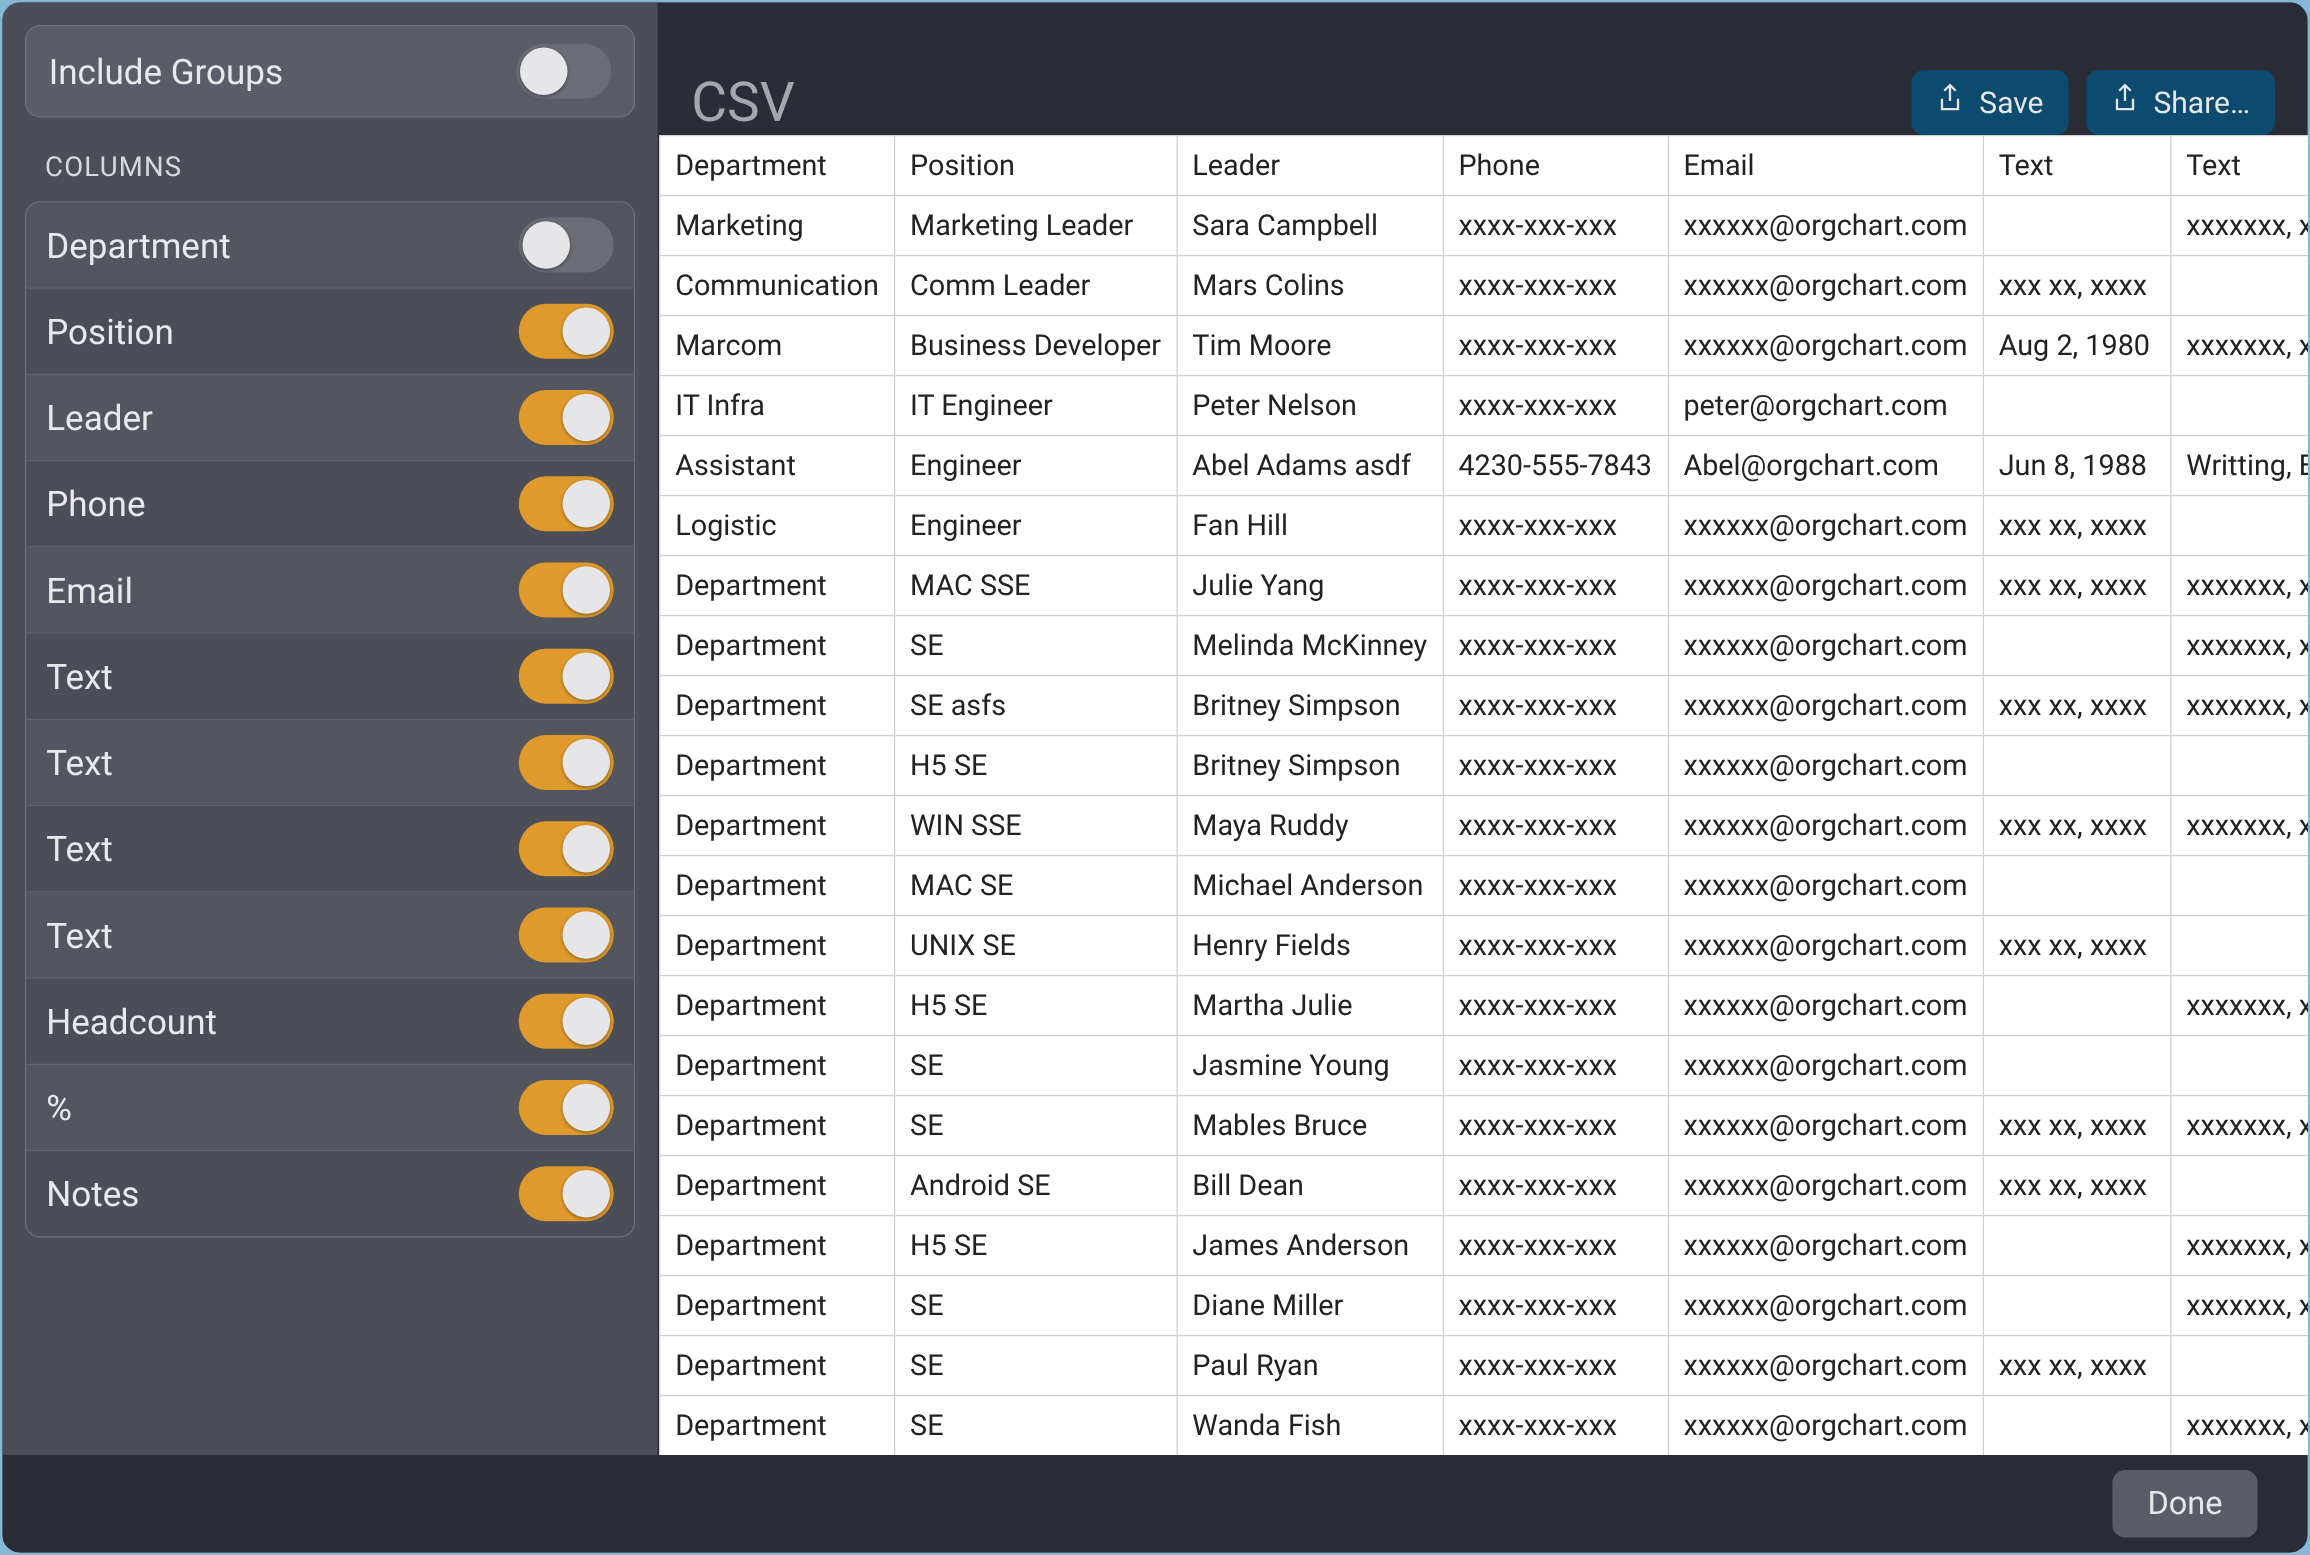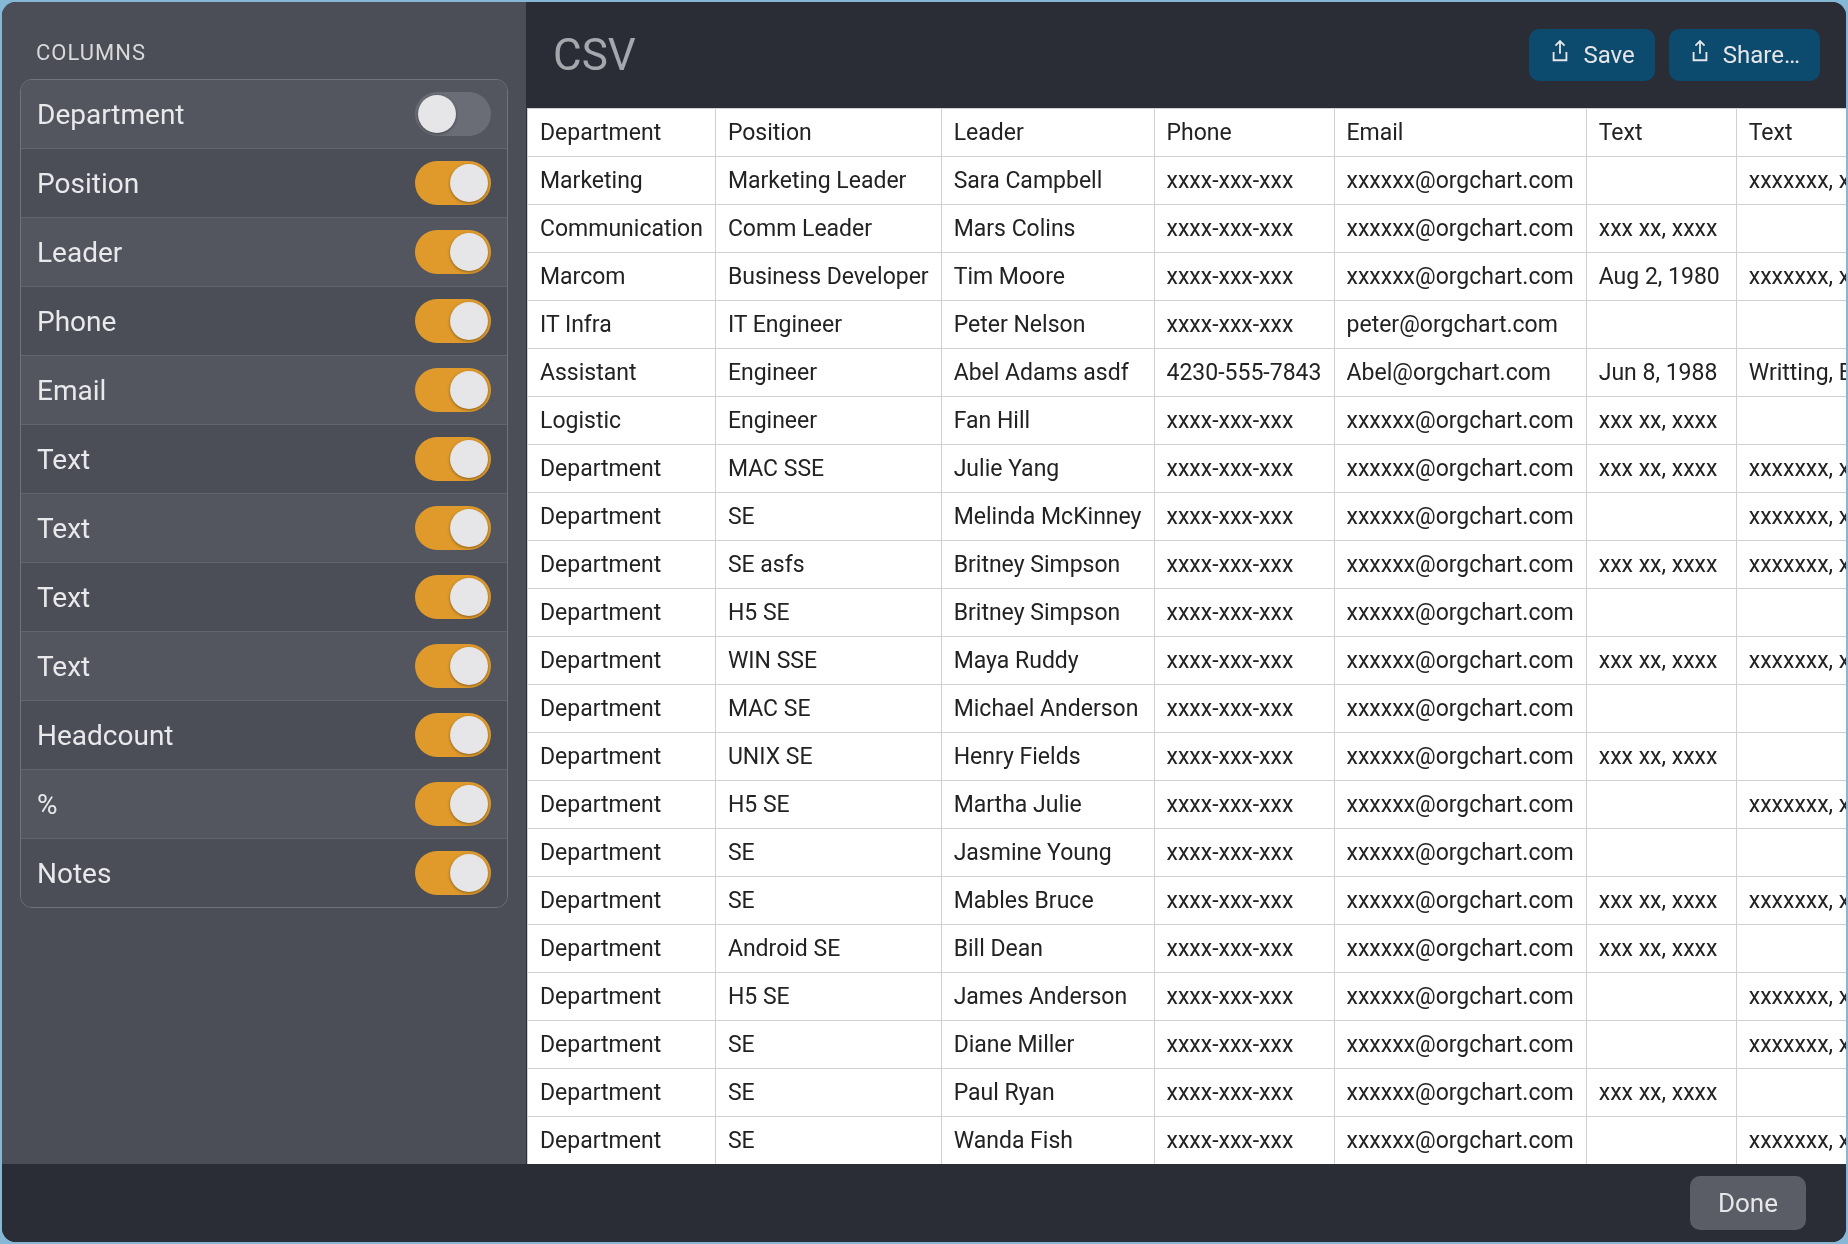--- a/index.html
+++ b/index.html
@@ -99,21 +99,21 @@
   .content {
     flex: 1;
     display: flex;
     flex-direction: column;
     min-width: 0;
   }
   .topbar {
     height: 106px;
     background: #2a2c36;
     display: flex;
-    align-items: center;
+    align-items: flex-end;
     padding: 0 26px;
     gap: 14px;
   }
   .title {
     color: #a6a7ad;
     font-size: 44px;
     font-weight: 400;
     flex: 1;
   }
   .btn {
@@ -178,20 +178,26 @@
     cursor: pointer;
   }
 </style>
 </head>
 <body>
 
 <div class="window">
   <div class="main-area">
 
     <div class="sidebar">
+      <div class="include-groups">
+        <span class="label">Include Groups</span>
+        <div class="toggle off">
+            <div class="knob"></div>
+          </div>
+      </div>
 
       <div class="columns-header">COLUMNS</div>
 
       <div class="columns-box" id="columns-box">
           <div class="column-row alt">
             <span>Department</span>
             <div class="toggle off">
               <div class="knob"></div>
             </div>
           </div>

